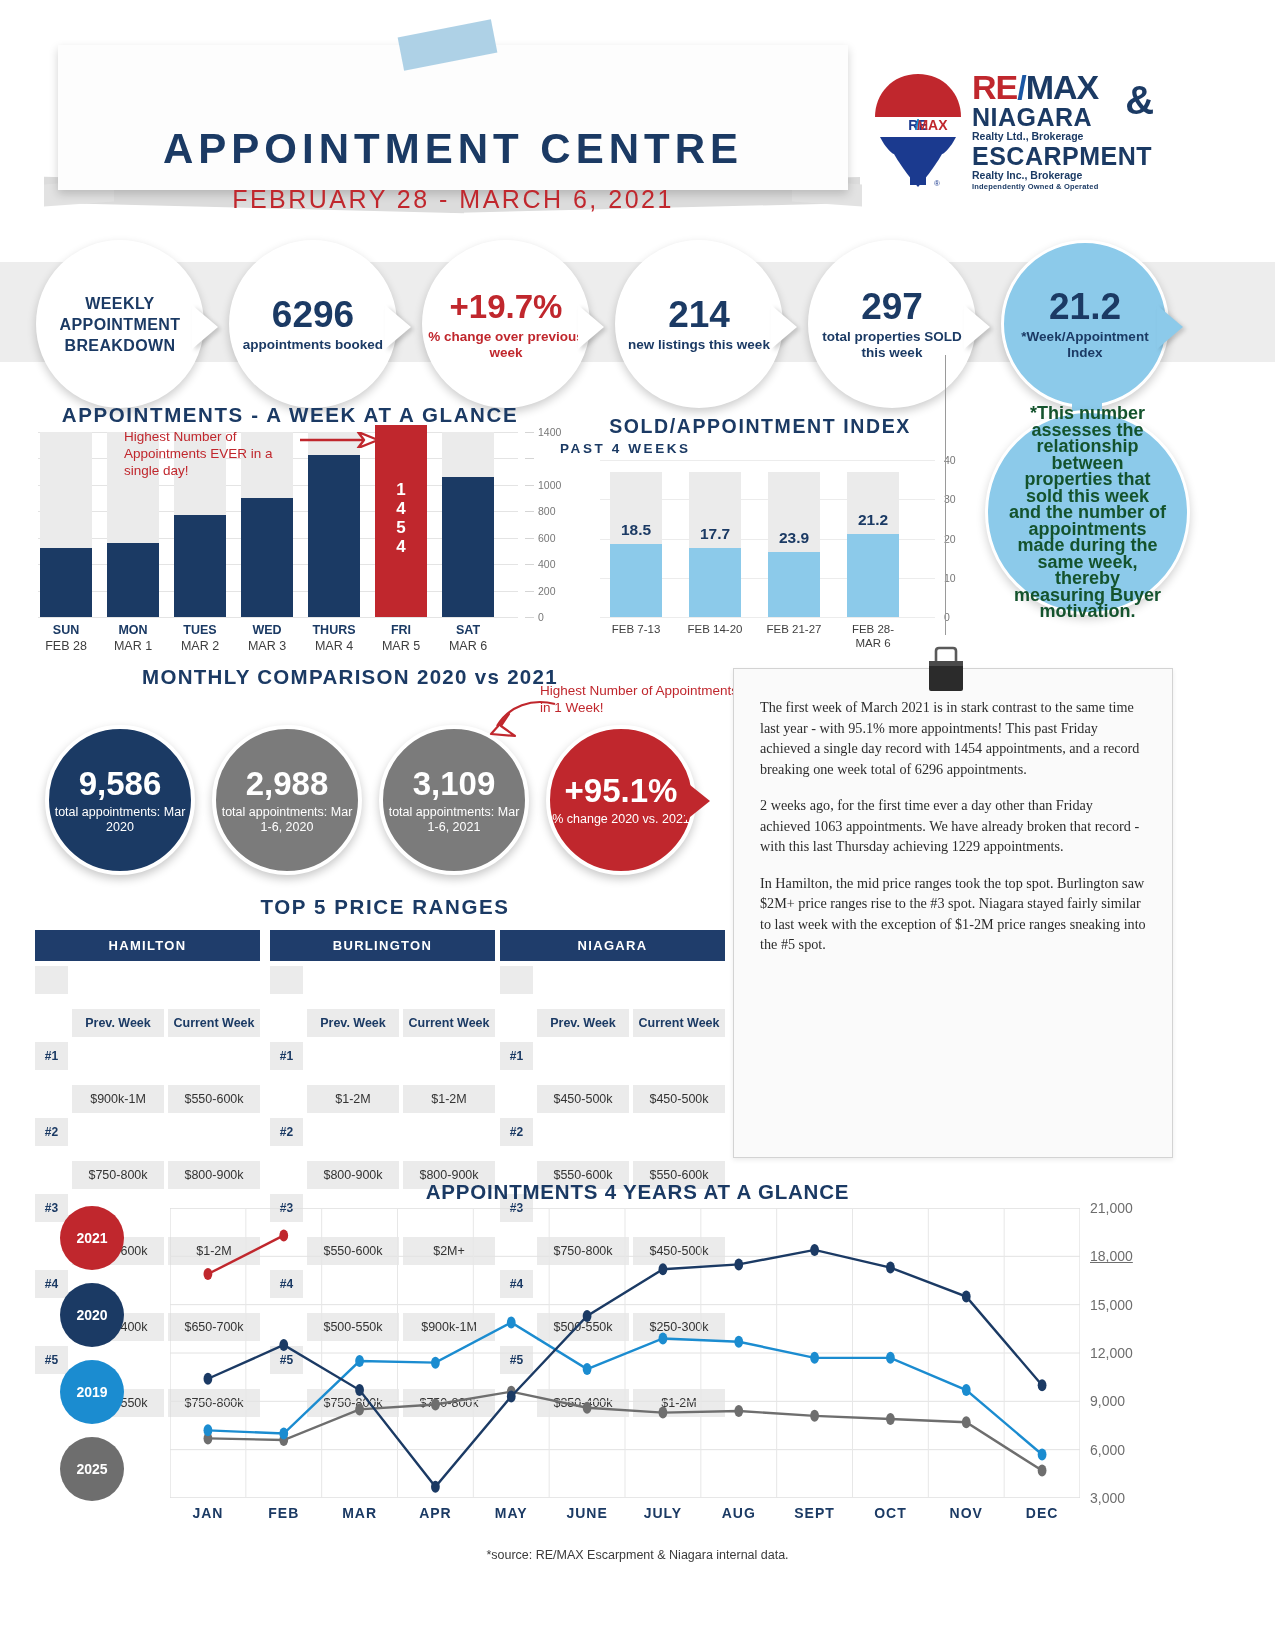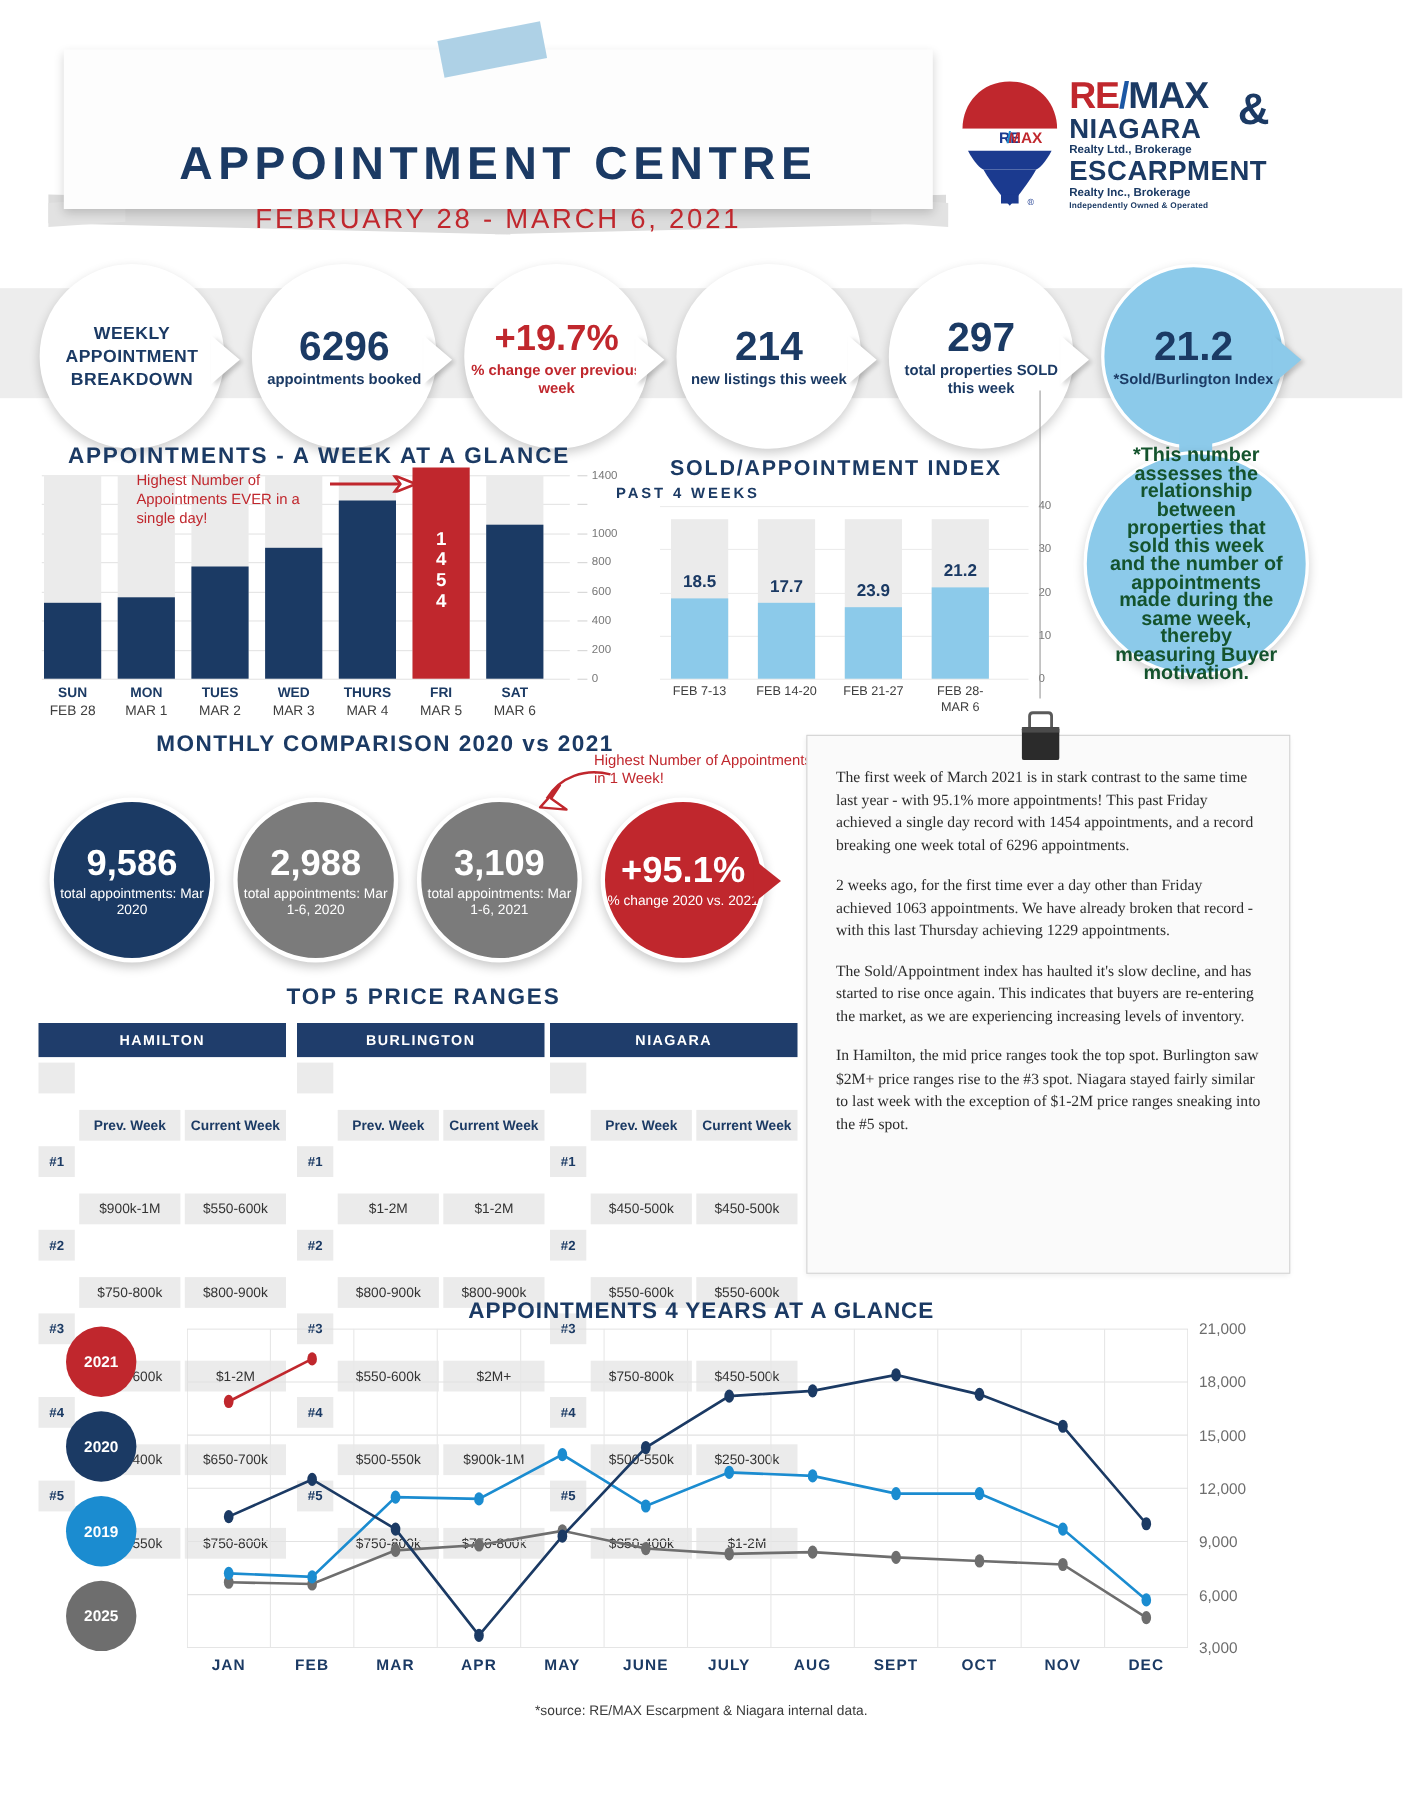--- a/index.html
+++ b/index.html
@@ -212,21 +212,21 @@
   <div class="sub">new listings this week</div>
   <div class="tail"></div>
 </div>
 <div class="bub" style="left:808px">
   <div class="big">297</div>
   <div class="sub">total properties SOLD this week</div>
   <div class="tail"></div>
 </div>
 <div class="bub lb" style="left:1001px">
   <div class="big">21.2</div>
-  <div class="sub">*Sold/Burlington Index</div>
+  <div class="sub">*Week/Appointment Index</div>
   <div class="tail"></div>
 </div>
 
 <div id="info-connector"></div>
 <div id="info-circle">
   <span>*This number assesses the relationship between properties that sold this week and the number of appointments made during the same week, thereby measuring Buyer motivation.</span>
 </div>
 
 <div id="week-title">APPOINTMENTS - A WEEK AT A GLANCE</div>
 <div id="week-chart">
@@ -449,21 +449,20 @@
     <div class="p-row">
       <div class="p-rank">#5</div>
       <div class="p-cell">$350-400k</div>
       <div class="p-cell">$1-2M</div>
     </div>
   </div>
 
 <div id="note-panel">
     <p>The first week of March 2021 is in stark contrast to the same time last year - with 95.1% more appointments! This past Friday achieved a single day record with 1454 appointments, and a record breaking one week total of 6296 appointments.</p>
     <p>2 weeks ago, for the first time ever a day other than Friday achieved 1063 appointments. We have already broken that record - with this last Thursday achieving 1229 appointments.</p>
-    <p>The Sold/Appointment index has haulted it's slow decline, and has started to rise once again. This indicates that buyers are re-entering the market, as we are experiencing increasing levels of inventory.</p>
     <p>In Hamilton, the mid price ranges took the top spot. Burlington saw $2M+ price ranges rise to the #3 spot. Niagara stayed fairly similar to last week with the exception of $1-2M price ranges sneaking into the #5 spot.</p>
   </div>
 <svg id="clip" viewBox="0 0 42 48">
   <rect x="4" y="16" width="34" height="30" rx="2" fill="#2b2b2b"></rect>
   <path d="M11 16 L11 6 Q11 3 14 3 L28 3 Q31 3 31 6 L31 16" fill="none" stroke="#5a5a5a" stroke-width="2.6"></path>
   <rect x="4" y="16" width="34" height="5" fill="#4a4a4a"></rect>
 </svg>
 
 <div id="yr-title">APPOINTMENTS 4 YEARS AT A GLANCE</div>
 <div id="yr-chart"><svg width="910" height="290">
@@ -557,21 +556,21 @@
   </div>
 <div class="wk-lab" style="left: 431px;">
     <div>SAT</div>
     <div class="d">MAR 6</div>
   </div>
 <div class="ix-lab" style="left: 591px;">FEB 7-13</div>
 <div class="ix-lab" style="left: 670px;">FEB 14-20</div>
 <div class="ix-lab" style="left: 749px;">FEB 21-27</div>
 <div class="ix-lab" style="left: 828px;">FEB 28-<br>MAR 6</div>
 <div class="yr-yt" style="top: 1208px;">21,000</div>
-<div class="yr-yt" style="top: 1256.33px;">18,000</div>
+<div class="yr-yt" style="top: 1256.33px; text-decoration: underline;">18,000</div>
 <div class="yr-yt" style="top: 1304.67px;">15,000</div>
 <div class="yr-yt" style="top: 1353px;">12,000</div>
 <div class="yr-yt" style="top: 1401.33px;">9,000</div>
 <div class="yr-yt" style="top: 1449.67px;">6,000</div>
 <div class="yr-yt" style="top: 1498px;">3,000</div>
 <div class="yr-xlab" style="left: 162.917px;">JAN</div>
 <div class="yr-xlab" style="left: 238.75px;">FEB</div>
 <div class="yr-xlab" style="left: 314.583px;">MAR</div>
 <div class="yr-xlab" style="left: 390.417px;">APR</div>
 <div class="yr-xlab" style="left: 466.25px;">MAY</div>

